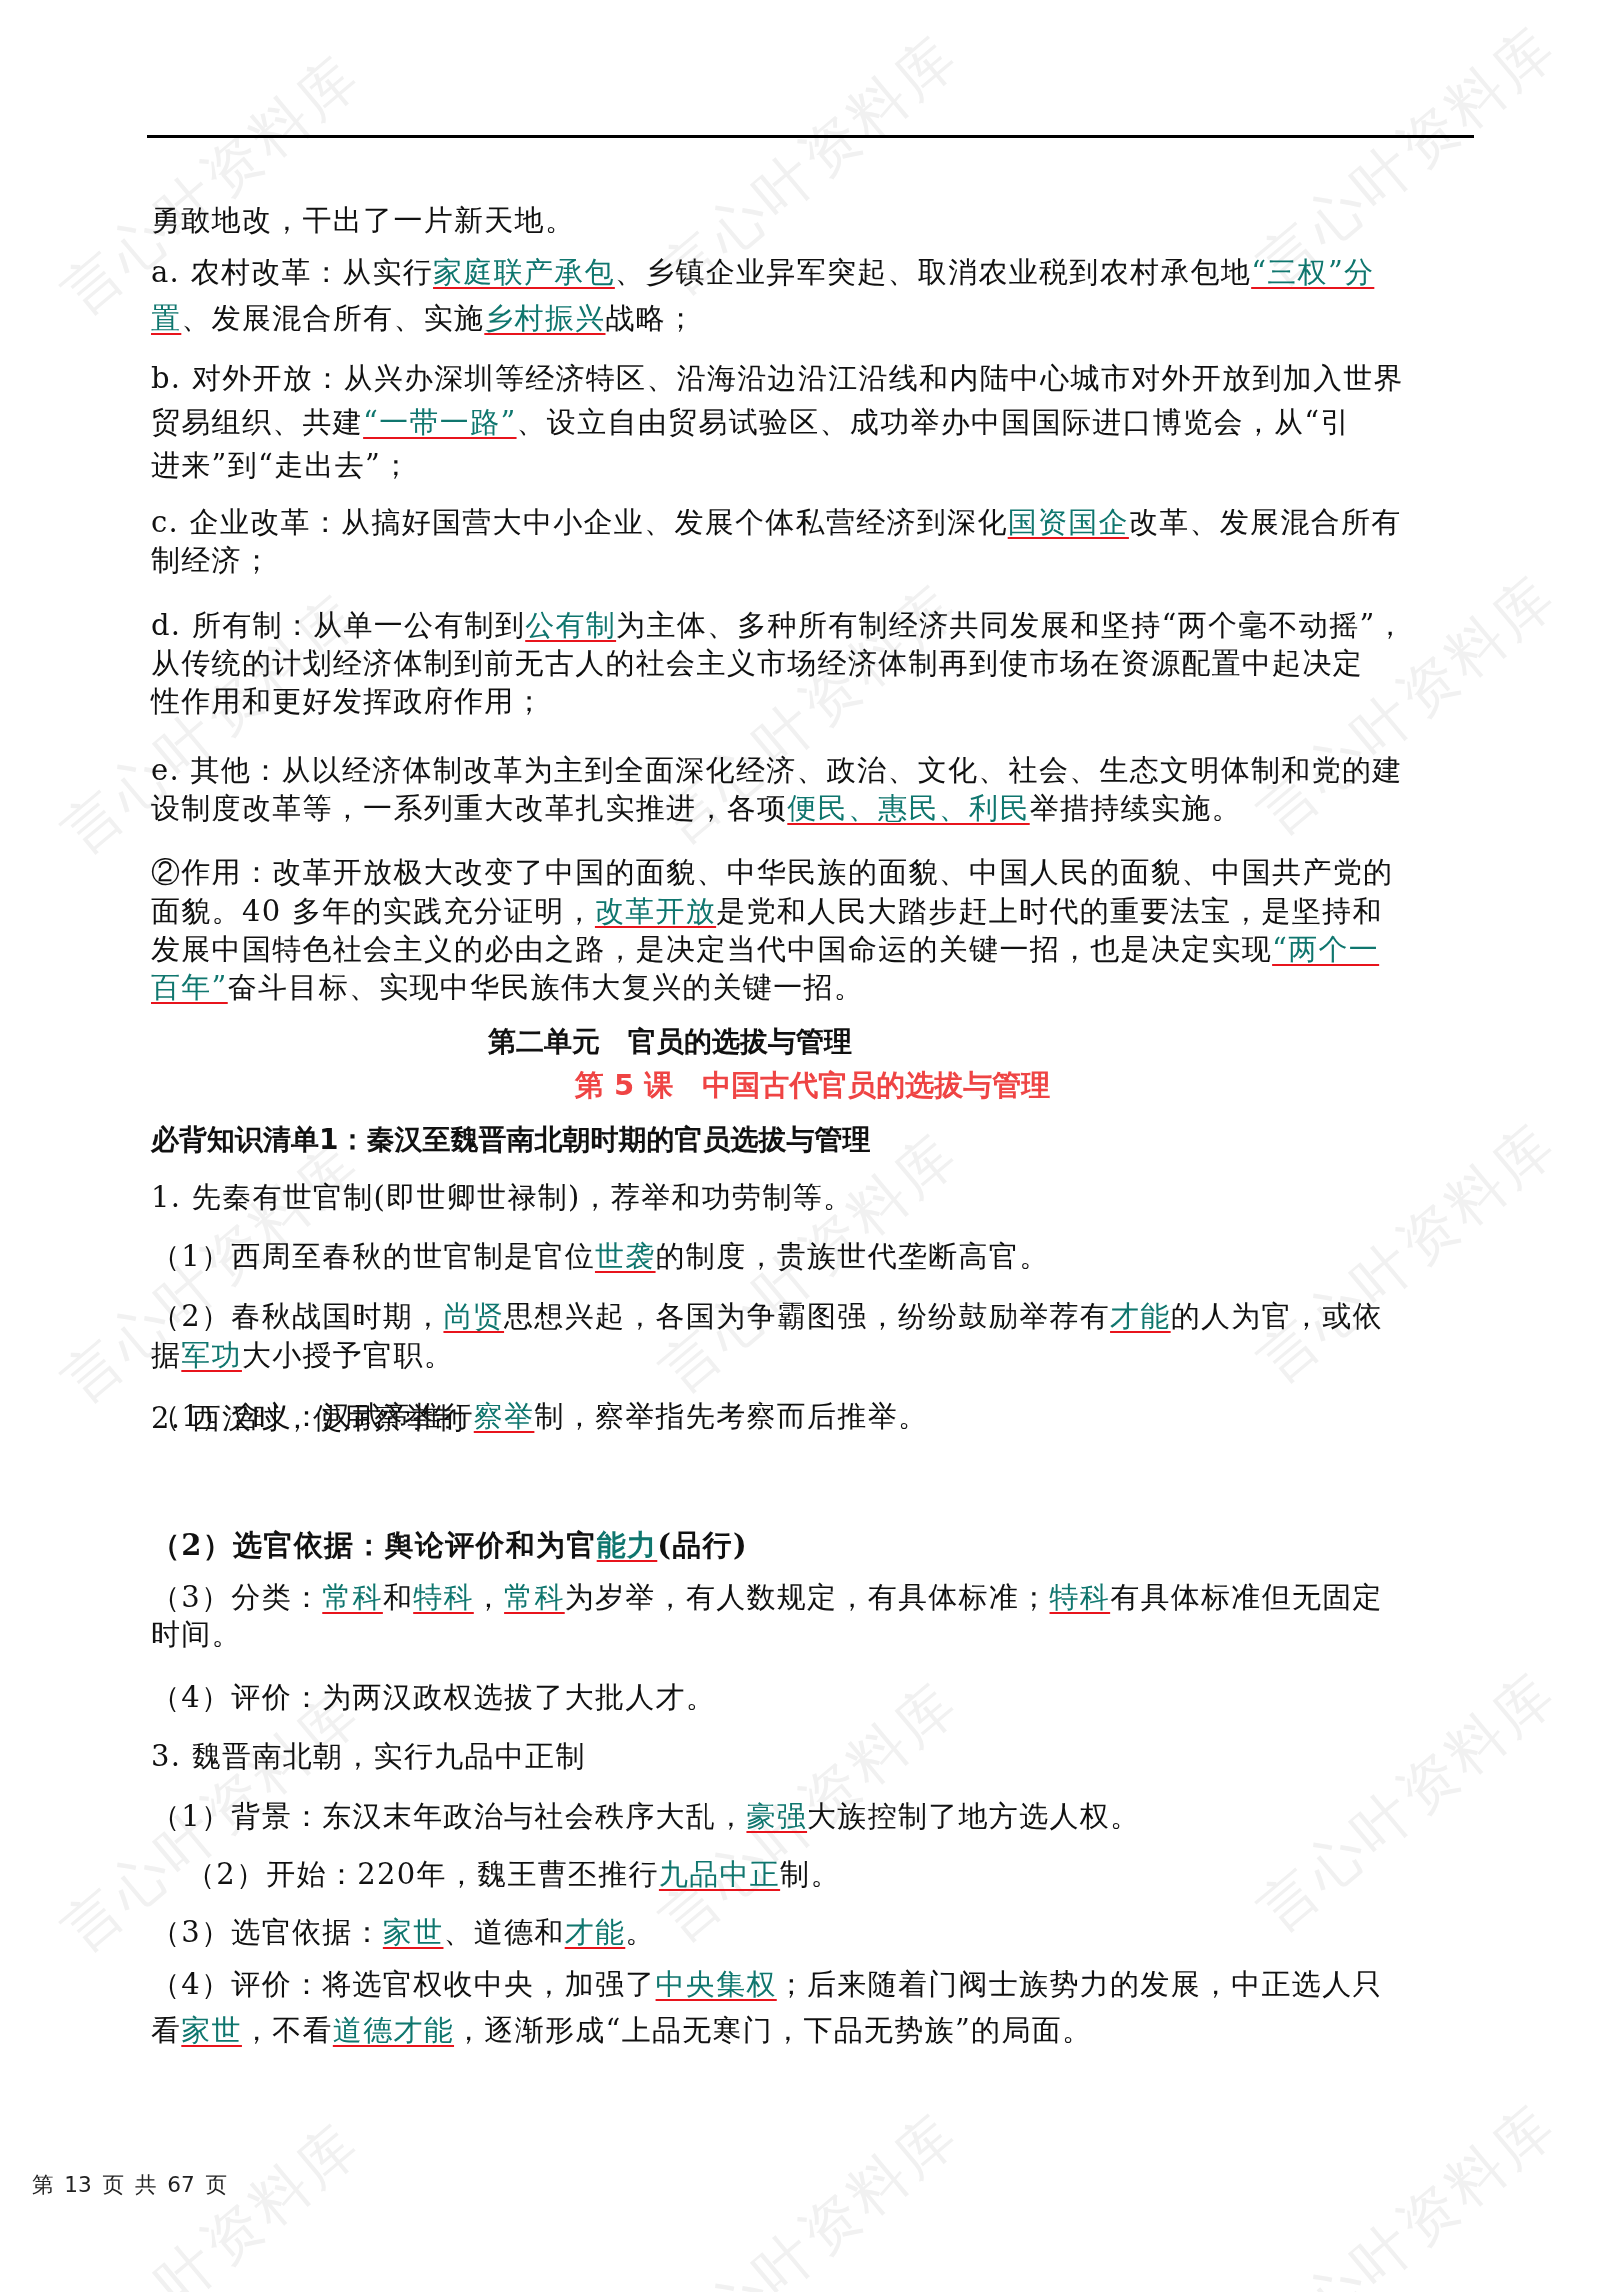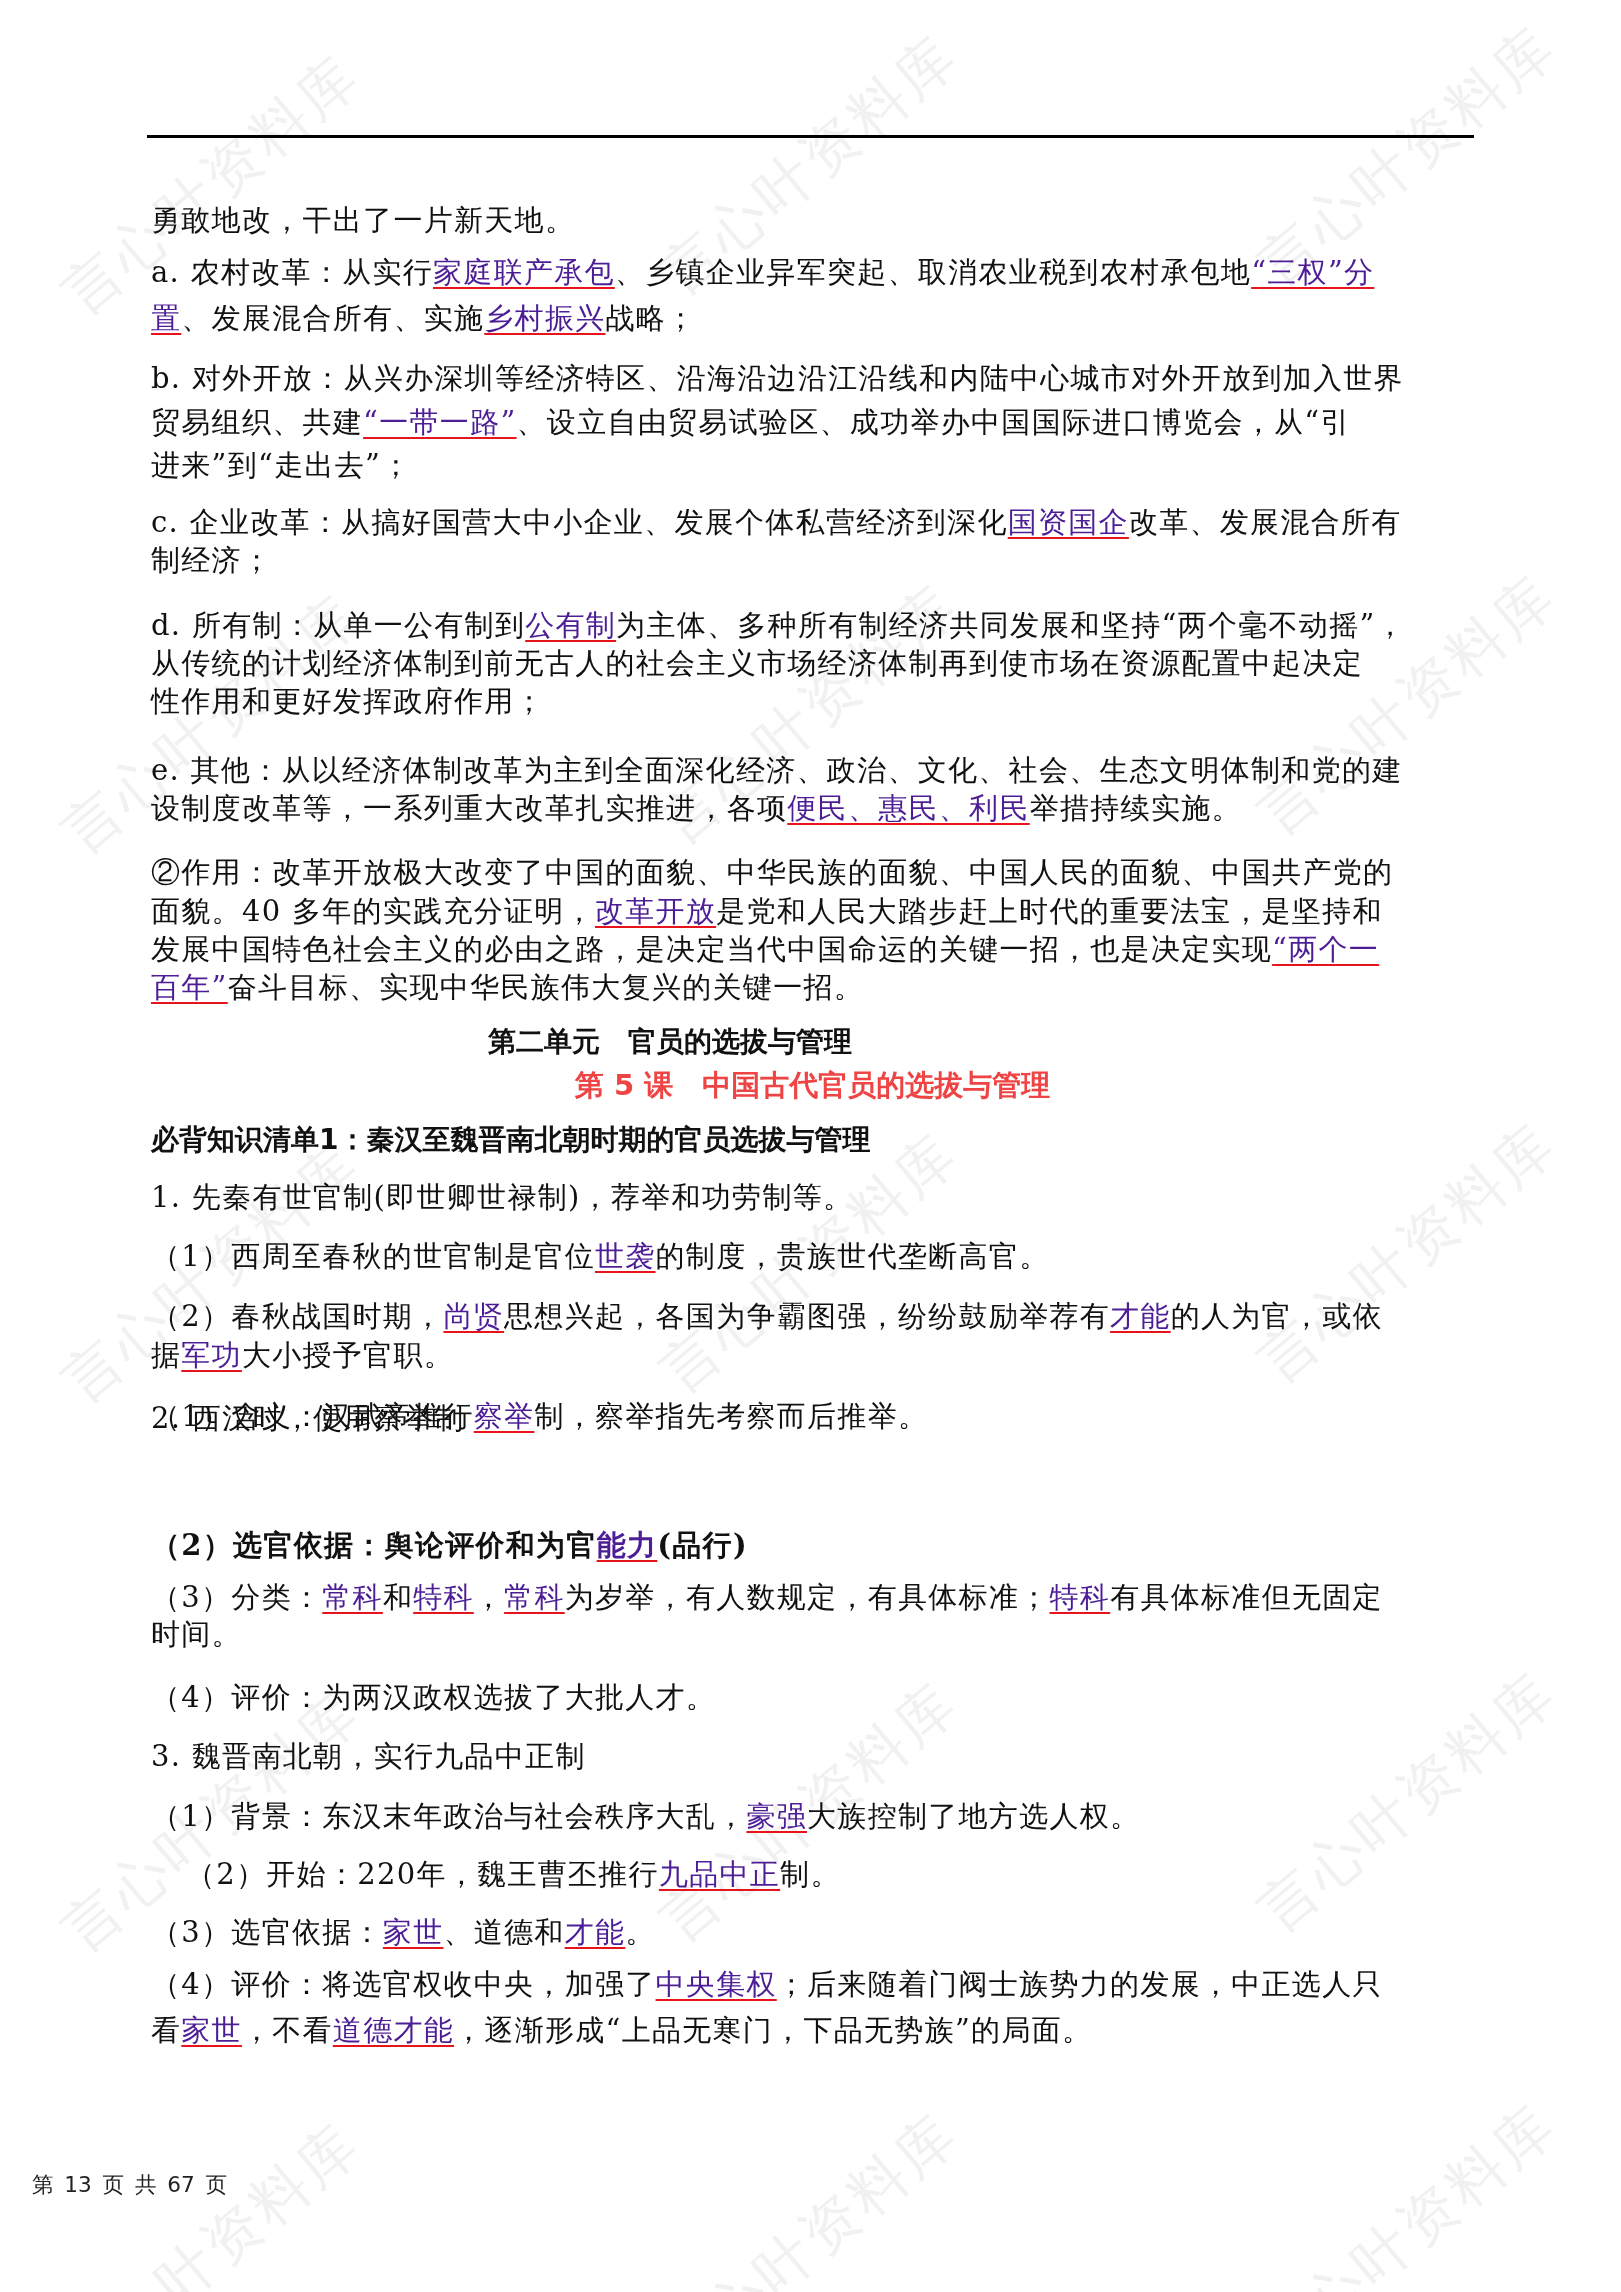--- a/index.html
+++ b/index.html
@@ -5,21 +5,21 @@
   html, body { margin: 0; padding: 0; background: #ffffff; }
   body { width: 1621px; height: 2293px; position: relative; overflow: hidden;
          font-family: "DejaVu Serif", "Liberation Serif", serif; color: #111; }
   .page { position: absolute; left: 0; top: 0; width: 1621px; height: 2293px; background: #fff; }
   .watermark-layer { position: absolute; inset: 0; pointer-events: none; overflow: hidden; }
   .wm { position: absolute; font-family: "DejaVu Sans", sans-serif; font-size: 57px; color: #f1f1f1;
         transform: rotate(-40deg); white-space: nowrap; letter-spacing: 3.9px; }
   .header-rule { position: absolute; left: 147px; top: 135px; width: 1327px; height: 2.9px; background: #000; }
   .line { position: absolute; left: 151px; white-space: nowrap; font-size: 29px; line-height: 39px;
           letter-spacing: 1.3px; }
-  .hl { color: #4c1d95; text-decoration: underline; text-decoration-color: #e8141c;
+  .hl { color: #0f766e; text-decoration: underline; text-decoration-color: #e8141c;
         text-underline-offset: 4.9px; text-decoration-thickness: 2px; }
   .heading-unit { position: absolute; left: 0; width: 1340px; text-align: center; top: 1022px;
                   font-family: "DejaVu Sans", sans-serif; font-weight: bold; font-size: 28px; line-height: 39px; color: #111; }
   .heading-lesson { position: absolute; left: 2px; width: 1621px; text-align: center; top: 1066px;
                     font-family: "DejaVu Sans", sans-serif; font-weight: bold; font-size: 29px; line-height: 39px; color: #ef4444; }
   .heading-list { position: absolute; left: 151px; top: 1120px; font-family: "DejaVu Sans", sans-serif;
                   font-weight: bold; font-size: 28px; line-height: 39px; color: #111; white-space: nowrap; }
   .footer { position: absolute; left: 0; width: 1621px; text-align: left; top: 2170px;
             font-family: "DejaVu Sans", sans-serif; font-size: 21.6px; color: #222; word-spacing: 3.9px; padding-left: 32px; }
 </style>

